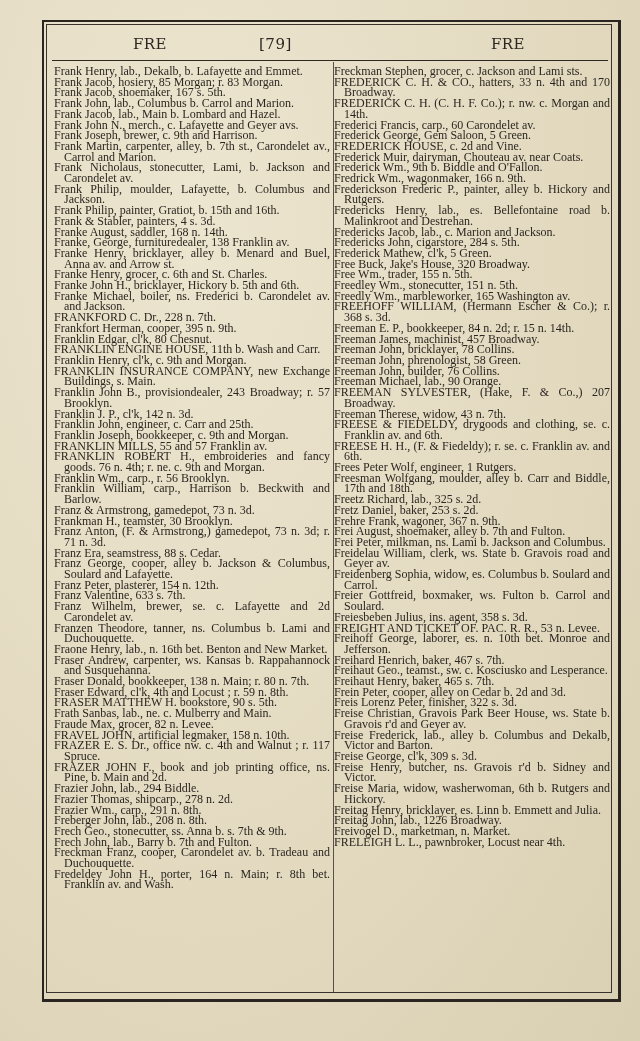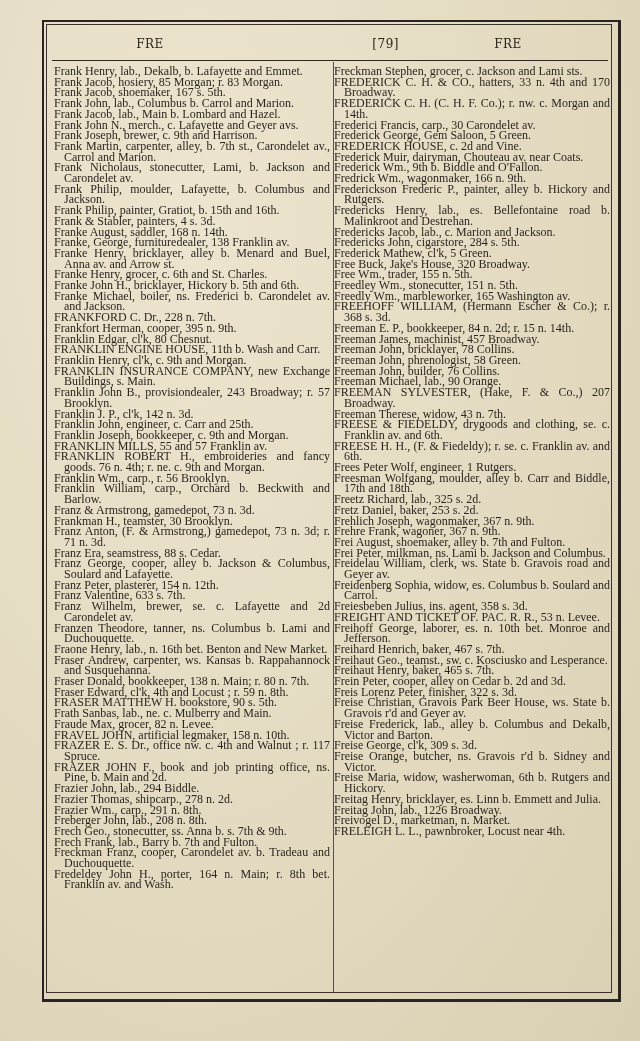--- a/index.html
+++ b/index.html
@@ -15,24 +15,24 @@
     position: absolute; left: 42px; top: 20px; width: 574px; height: 977px;
     border: 2px solid #2a2520; border-right-width: 3px; border-bottom-width: 3px;
   }
   .frame-inner {
     position: absolute; left: 46px; top: 24px; width: 564px; height: 967px;
     border: 1px solid #3a332b;
   }
   .page-header {
     position: absolute; left: 50px; top: 30px; width: 558px; height: 28px;
     display: flex; align-items: center; justify-content: space-between;
-    font-size: 12px; letter-spacing: 0.5px;
+    font-size: 15px; letter-spacing: 0.5px;
   }
   .page-header .hdr-left { width: 200px; text-align: center; }
-  .page-header .hdr-mid { width: 140px; text-align: right; }
+  .page-header .hdr-mid { width: 140px; text-align: left; }
   .page-header .hdr-right { width: 200px; text-align: center; }
   .header-rule {
     position: absolute; left: 52px; top: 60px; width: 556px; height: 0;
     border-top: 1.5px solid #2e2822;
   }
   .col-divider {
     position: absolute; left: 333px; top: 62px; width: 0; height: 930px;
     border-left: 1px solid #5a5046;
   }
   .column {
@@ -86,21 +86,21 @@
     <p class="entry">FRANKLIN ENGINE HOUSE, 11th b. Wash and Carr.</p>
     <p class="entry">Franklin Henry, cl'k, c. 9th and Morgan.</p>
     <p class="entry">FRANKLIN INSURANCE COMPANY, new Exchange Buildings, s. Main.</p>
     <p class="entry">Franklin John B., provisiondealer, 243 Broadway; r. 57 Brooklyn.</p>
     <p class="entry">Franklin J. P., cl'k, 142 n. 3d.</p>
     <p class="entry">Franklin John, engineer, c. Carr and 25th.</p>
     <p class="entry">Franklin Joseph, bookkeeper, c. 9th and Morgan.</p>
     <p class="entry">FRANKLIN MILLS, 55 and 57 Franklin av.</p>
     <p class="entry">FRANKLIN ROBERT H., embroideries and fancy goods. 76 n. 4th; r. ne. c. 9th and Morgan.</p>
     <p class="entry">Franklin Wm., carp., r. 56 Brooklyn.</p>
-    <p class="entry">Franklin William, carp., Orchard b. Beckwith and Barlow.</p>
+    <p class="entry">Franklin William, carp., Harrison b. Beckwith and Barlow.</p>
     <p class="entry">Franz &amp; Armstrong, gamedepot, 73 n. 3d.</p>
     <p class="entry">Frankman H., teamster, 30 Brooklyn.</p>
     <p class="entry">Franz Anton, (F. &amp; Armstrong,) gamedepot, 73 n. 3d; r. 71 n. 3d.</p>
     <p class="entry">Franz Era, seamstress, 88 s. Cedar.</p>
     <p class="entry">Franz George, cooper, alley b. Jackson &amp; Columbus, Soulard and Lafayette.</p>
     <p class="entry">Franz Peter, plasterer, 154 n. 12th.</p>
     <p class="entry">Franz Valentine, 633 s. 7th.</p>
     <p class="entry">Franz Wilhelm, brewer, se. c. Lafayette and 2d Carondelet av.</p>
     <p class="entry">Franzen Theodore, tanner, ns. Columbus b. Lami and Duchouquette.</p>
     <p class="entry">Fraone Henry, lab., n. 16th bet. Benton and New Market.</p>
@@ -111,29 +111,29 @@
     <p class="entry">Frath Sanbas, lab., ne. c. Mulberry and Main.</p>
     <p class="entry">Fraude Max, grocer, 82 n. Levee.</p>
     <p class="entry">FRAVEL JOHN, artificial legmaker, 158 n. 10th.</p>
     <p class="entry">FRAZER E. S. Dr., office nw. c. 4th and Walnut ; r. 117 Spruce.</p>
     <p class="entry">FRAZER JOHN F., book and job printing office, ns. Pine, b. Main and 2d.</p>
     <p class="entry">Frazier John, lab., 294 Biddle.</p>
     <p class="entry">Frazier Thomas, shipcarp., 278 n. 2d.</p>
     <p class="entry">Frazier Wm., carp., 291 n. 8th.</p>
     <p class="entry">Freberger John, lab., 208 n. 8th.</p>
     <p class="entry">Frech Geo., stonecutter, ss. Anna b. s. 7th &amp; 9th.</p>
-    <p class="entry">Frech Frank, lab., Barry b. 7th and Fulton.</p>
+    <p class="entry">Frech John, lab., Barry b. 7th and Fulton.</p>
     <p class="entry">Freckman Franz, cooper, Carondelet av. b. Tradeau and Duchouquette.</p>
     <p class="entry">Fredeldey John H., porter, 164 n. Main; r. 8th bet. Franklin av. and Wash.</p>
   </div>
 <div class="column col-right" id="col-right">
     <p class="entry">Freckman Stephen, grocer, c. Jackson and Lami sts.</p>
     <p class="entry">FREDERICK C. H. &amp; CO., hatters, 33 n. 4th and 170 Broadway.</p>
     <p class="entry">FREDERICK C. H. (C. H. F. Co.); r. nw. c. Morgan and 14th.</p>
-    <p class="entry">Frederici Francis, carp., 30 Carondelet av.</p>
+    <p class="entry">Frederici Francis, carp., 60 Carondelet av.</p>
     <p class="entry">Frederick George, Gem Saloon, 5 Green.</p>
     <p class="entry">FREDERICK HOUSE, c. 2d and Vine.</p>
     <p class="entry">Frederick Muir, dairyman, Chouteau av. near Coats.</p>
     <p class="entry">Frederick Wm., 9th b. Biddle and O'Fallon.</p>
     <p class="entry">Fredrick Wm., wagonmaker, 166 n. 9th.</p>
     <p class="entry">Frederickson Frederic P., painter, alley b. Hickory and Rutgers.</p>
     <p class="entry">Fredericks Henry, lab., es. Bellefontaine road b. Malinkroot and Destrehan.</p>
     <p class="entry">Fredericks Jacob, lab., c. Marion and Jackson.</p>
     <p class="entry">Fredericks John, cigarstore, 284 s. 5th.</p>
     <p class="entry">Frederick Mathew, cl'k, 5 Green.</p>
@@ -149,36 +149,36 @@
     <p class="entry">Freeman John, builder, 76 Collins.</p>
     <p class="entry">Freeman Michael, lab., 90 Orange.</p>
     <p class="entry">FREEMAN SYLVESTER, (Hake, F. &amp; Co.,) 207 Broadway.</p>
     <p class="entry">Freeman Therese, widow, 43 n. 7th.</p>
     <p class="entry">FREESE &amp; FIEDELDY, drygoods and clothing, se. c. Franklin av. and 6th.</p>
     <p class="entry">FREESE H. H., (F. &amp; Fiedeldy); r. se. c. Franklin av. and 6th.</p>
     <p class="entry">Frees Peter Wolf, engineer, 1 Rutgers.</p>
     <p class="entry">Freesman Wolfgang, moulder, alley b. Carr and Biddle, 17th and 18th.</p>
     <p class="entry">Freetz Richard, lab., 325 s. 2d.</p>
     <p class="entry">Fretz Daniel, baker, 253 s. 2d.</p>
-    <p class="entry">Frehlich Joseph, wagonmaker, 367 n. 9th.</p>
     <p class="entry">Frehre Frank, wagoner, 367 n. 9th.</p>
     <p class="entry">Frei August, shoemaker, alley b. 7th and Fulton.</p>
     <p class="entry">Frei Peter, milkman, ns. Lami b. Jackson and Columbus.</p>
     <p class="entry">Freidelau William, clerk, ws. State b. Gravois road and Geyer av.</p>
     <p class="entry">Freidenberg Sophia, widow, es. Columbus b. Soulard and Carrol.</p>
+    <p class="entry">Freier Gottfreid, boxmaker, ws. Fulton b. Carrol and Soulard.</p>
     <p class="entry">Freiesbeben Julius, ins. agent, 358 s. 3d.</p>
     <p class="entry">FREIGHT AND TICKET OF. PAC. R. R., 53 n. Levee.</p>
     <p class="entry">Freihoff George, laborer, es. n. 10th bet. Monroe and Jefferson.</p>
     <p class="entry">Freihard Henrich, baker, 467 s. 7th.</p>
     <p class="entry">Freihaut Geo., teamst., sw. c. Kosciusko and Lesperance.</p>
     <p class="entry">Freihaut Henry, baker, 465 s. 7th.</p>
     <p class="entry">Frein Peter, cooper, alley on Cedar b. 2d and 3d.</p>
     <p class="entry">Freis Lorenz Peter, finisher, 322 s. 3d.</p>
     <p class="entry">Freise Christian, Gravois Park Beer House, ws. State b. Gravois r'd and Geyer av.</p>
     <p class="entry">Freise Frederick, lab., alley b. Columbus and Dekalb, Victor and Barton.</p>
     <p class="entry">Freise George, cl'k, 309 s. 3d.</p>
-    <p class="entry">Freise Orange, butcher, ns. Gravois r'd b. Sidney and Victor.</p>
+    <p class="entry">Freise Henry, butcher, ns. Gravois r'd b. Sidney and Victor.</p>
     <p class="entry">Freise Maria, widow, washerwoman, 6th b. Rutgers and Hickory.</p>
     <p class="entry">Freitag Henry, bricklayer, es. Linn b. Emmett and Julia.</p>
     <p class="entry">Freitag John, lab., 1226 Broadway.</p>
     <p class="entry">Freivogel D., marketman, n. Market.</p>
     <p class="entry">FRELEIGH L. L., pawnbroker, Locust near 4th.</p>
   </div>
 
 </body></html>

